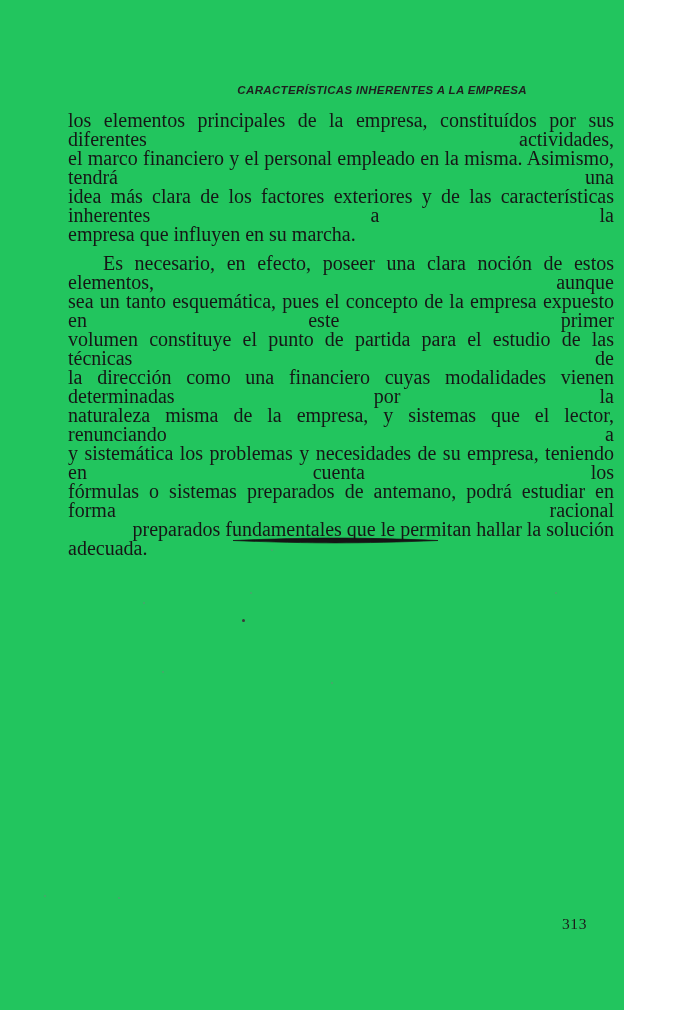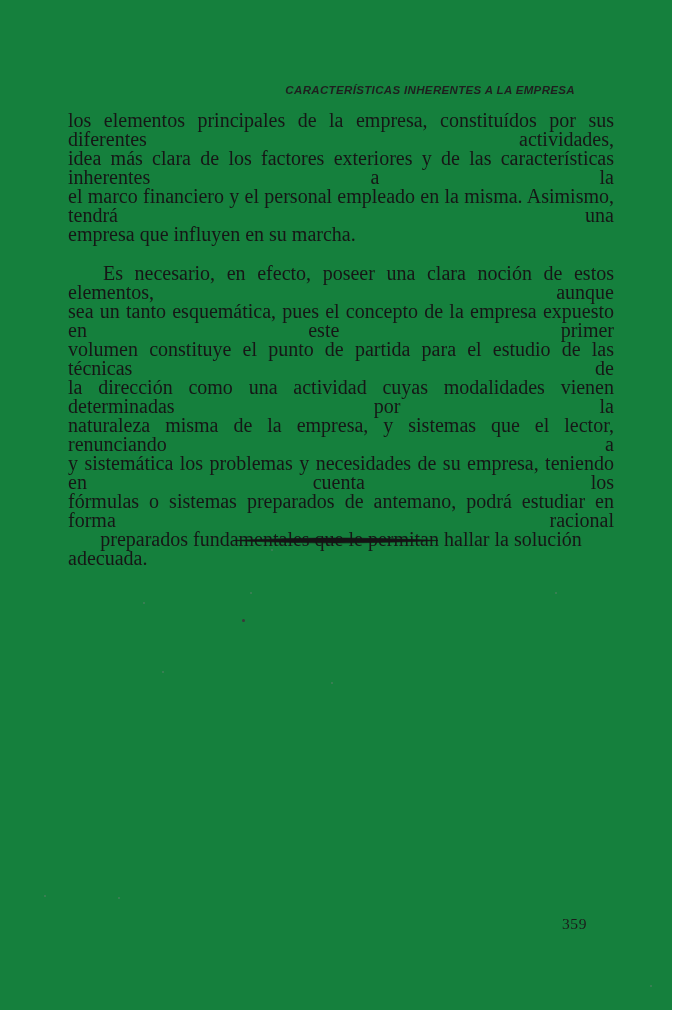--- a/index.html
+++ b/index.html
@@ -2,23 +2,23 @@
 <html><head>
 <meta charset="utf-8">
 <style>
   html, body {
     margin: 0;
     padding: 0;
     background: #ffffff;
   }
   .page {
     position: relative;
-    width: 672px;
+    width: 624px;
     height: 1010px;
-    background: #15803d;
+    background: #22c55e;
     overflow: hidden;
     color: #1b1b1b;
   }
   .running-header {
     position: absolute;
     top: 84px;
     right: 97px;
     font-family: "Liberation Sans", sans-serif;
     font-style: italic;
     font-weight: 700;
@@ -31,28 +31,28 @@
     position: absolute;
     left: 68px;
     top: 111px;
     width: 546px;
     font-family: "Liberation Serif", serif;
     font-size: 20px;
     line-height: 19px;
     color: #161616;
   }
   .para { margin: 0; }
-  .para-2 { margin-top: 20px; }
+  .para-2 { margin-top: 10px; }
   .tline {
     text-align: justify;
     text-align-last: justify;
     white-space: normal;
   }
   .tline.last {
-    text-align: center;
+    text-align: right;
     text-align-last: left;
   }
   .tline.first-indent {
     text-indent: 35px;
   }
   .divider {
     position: absolute;
     left: 233px;
     top: 536px;
     width: 205px;
@@ -78,41 +78,41 @@
 </head>
 <body>
 
 <div class="page">
 
   <div class="running-header">CARACTERÍSTICAS INHERENTES A LA EMPRESA</div>
 
   <div class="body-text">
     <div class="para para-1">
       <div class="tline">los elementos principales de la empresa, constituídos por sus diferentes actividades,</div>
+      <div class="tline">el marco financiero y el personal empleado en la misma. Asimismo, tendrá una</div>
       <div class="tline">idea más clara de los factores exteriores y de las características inherentes a la</div>
-      <div class="tline">el marco financiero y el personal empleado en la misma. Asimismo, tendrá una</div>
       <div class="tline last">empresa que influyen en su marcha.</div>
     </div>
     <div class="para para-2">
       <div class="tline first-indent">Es necesario, en efecto, poseer una clara noción de estos elementos, aunque</div>
       <div class="tline">sea un tanto esquemática, pues el concepto de la empresa expuesto en este primer</div>
       <div class="tline">volumen constituye el punto de partida para el estudio de las técnicas de</div>
-      <div class="tline">la dirección como una actividad cuyas modalidades vienen determinadas por la</div>
+      <div class="tline">la dirección como una financiero cuyas modalidades vienen determinadas por la</div>
       <div class="tline">naturaleza misma de la empresa, y sistemas que el lector, renunciando a</div>
       <div class="tline">y sistemática los problemas y necesidades de su empresa, teniendo en cuenta los</div>
       <div class="tline">fórmulas o sistemas preparados de antemano, podrá estudiar en forma racional</div>
       <div class="tline last">preparados fundamentales que le permitan hallar la solución adecuada.</div>
     </div>
   </div>
 
   <svg class="divider" viewBox="0 0 205 9" preserveAspectRatio="none" aria-hidden="true">
     <path d="M0,4.5 C38,2.9 74,2.1 102,2.1 C131,2.1 167,2.9 205,4.5 C167,6.1 131,6.9 102,6.9 C74,6.9 38,6.1 0,4.5 Z" fill="#141414" stroke="#141414" stroke-width="0.7"></path>
   </svg>
 
-  <div class="page-number">359</div>
+  <div class="page-number">313</div>
 
   <div class="speck faint" style="left:271px; top:549px; width:2px; height:2px;"></div>
   <div class="speck dark" style="left:242px; top:619px; width:3px; height:3px;"></div>
   <div class="speck faint" style="left:250px; top:592px; width:2px; height:2px;"></div>
   <div class="speck faint" style="left:143px; top:602px; width:2px; height:2px;"></div>
   <div class="speck faint" style="left:162px; top:671px; width:2px; height:2px;"></div>
   <div class="speck faint" style="left:331px; top:682px; width:2px; height:2px;"></div>
   <div class="speck faint" style="left:555px; top:592px; width:2px; height:2px;"></div>
   <div class="speck faint" style="left:44px;  top:895px; width:2px; height:2px;"></div>
   <div class="speck faint" style="left:118px; top:897px; width:2px; height:2px;"></div>

